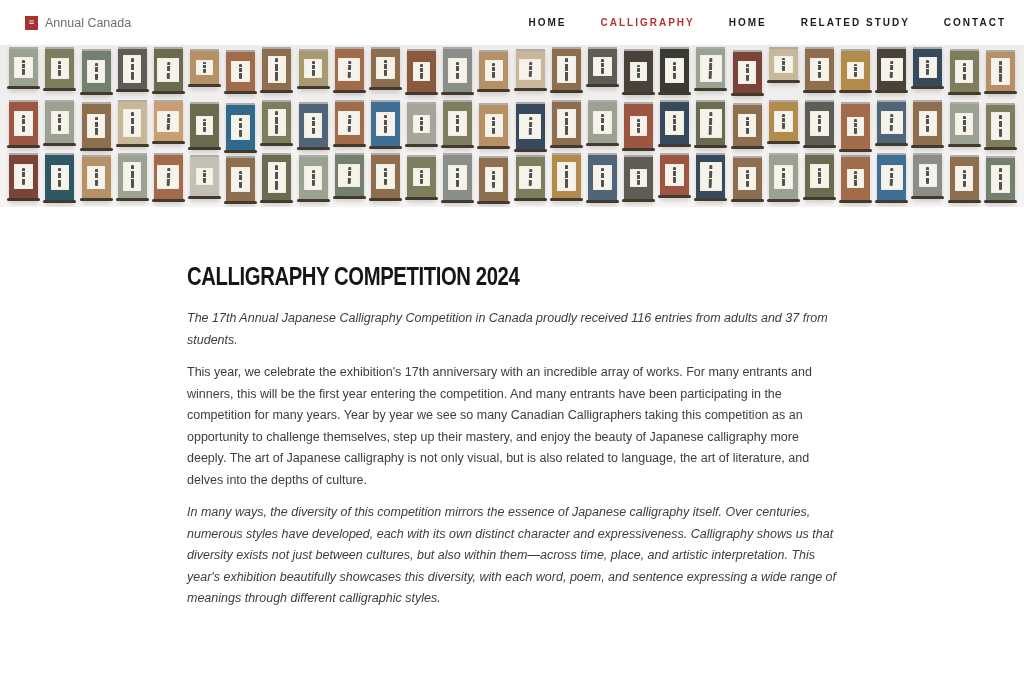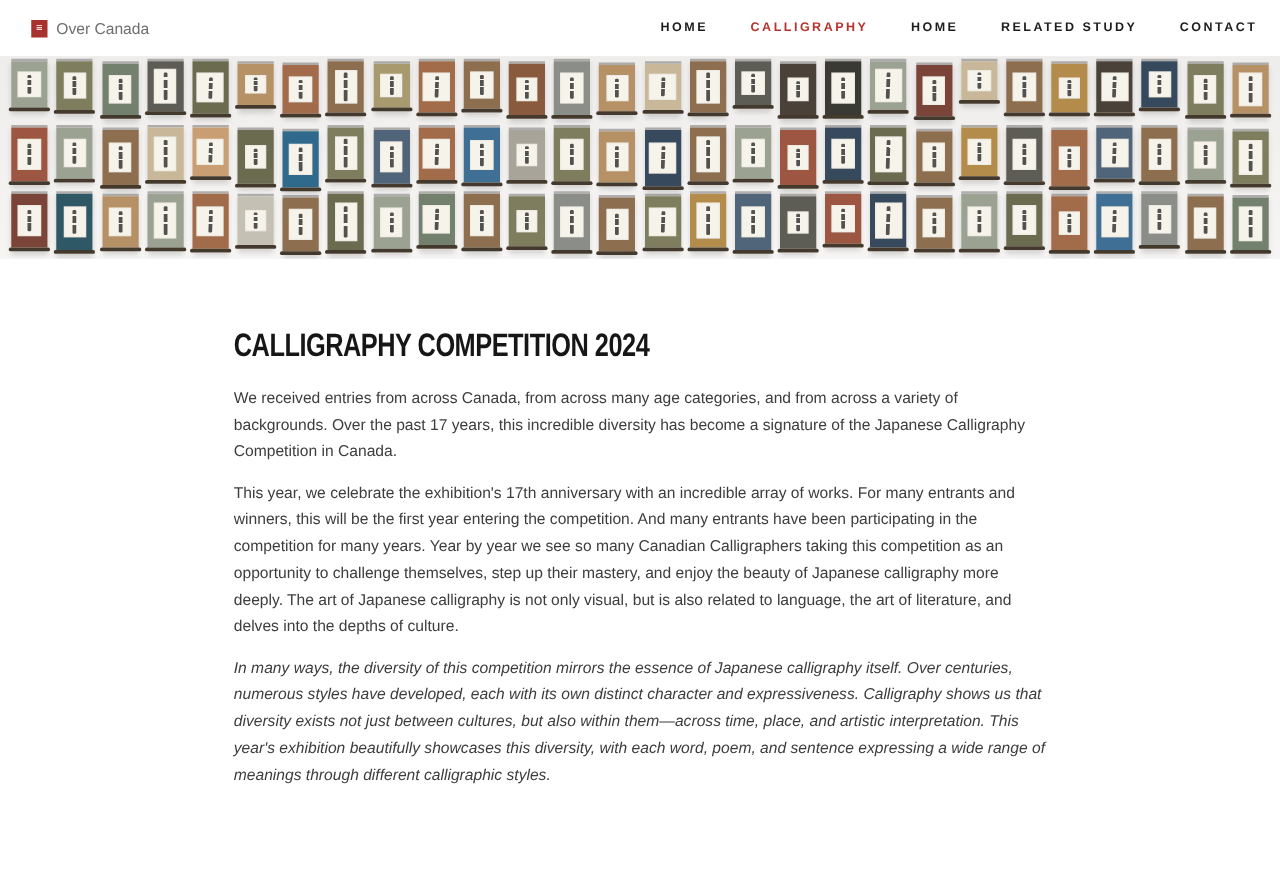--- a/index.html
+++ b/index.html
@@ -53,21 +53,21 @@
   .body-paragraph.italic { font-style:italic; }
 </style>
 </head>
 <body>
 
 <header class="site-header">
   <div class="logo">
     <span class="logo-mark">
       <span class="logo-glyph">≡</span>
     </span>
-    <span class="logo-text">Over Canada</span>
+    <span class="logo-text">Annual Canada</span>
   </div>
   <nav class="main-nav" id="main-nav">
       <a class="nav-item">HOME</a>
       <a class="nav-item active">CALLIGRAPHY</a>
       <a class="nav-item">HOME</a>
       <a class="nav-item">RELATED STUDY</a>
       <a class="nav-item">CONTACT</a>
     </nav>
 </header>
 
@@ -748,17 +748,17 @@
           </div>
         </div>
         <div class="rod"></div>
       </div>
     </div>
   </div>
 
 <main class="main-content">
   <h1 class="page-title">CALLIGRAPHY COMPETITION 2024</h1>
   <div id="paragraphs">
-      <p class="body-paragraph">We received entries from across Canada, from across many age categories, and from across a variety of backgrounds. Over the past 17 years, this incredible diversity has become a signature of the Japanese Calligraphy Competition in Canada.</p>
+      <p class="body-paragraph italic">The 17th Annual Japanese Calligraphy Competition in Canada proudly received 116 entries from adults and 37 from students.</p>
       <p class="body-paragraph">This year, we celebrate the exhibition's 17th anniversary with an incredible array of works. For many entrants and winners, this will be the first year entering the competition.  And many entrants have been participating in the competition for many years. Year by year we see so many Canadian Calligraphers taking this competition as an opportunity to challenge themselves, step up their mastery, and enjoy the beauty of Japanese calligraphy more deeply. The art of Japanese calligraphy is not only visual, but is also related to language, the art of literature, and delves into the depths of culture.</p>
       <p class="body-paragraph italic">In many ways, the diversity of this competition mirrors the essence of Japanese calligraphy itself. Over centuries, numerous styles have developed, each with its own distinct character and expressiveness. Calligraphy shows us that diversity exists not just between cultures, but also within them—across time, place, and artistic interpretation. This year's exhibition beautifully showcases this diversity, with each word, poem, and sentence expressing a wide range of meanings through different calligraphic styles.</p>
     </div>
 </main>
 
 </body></html>

